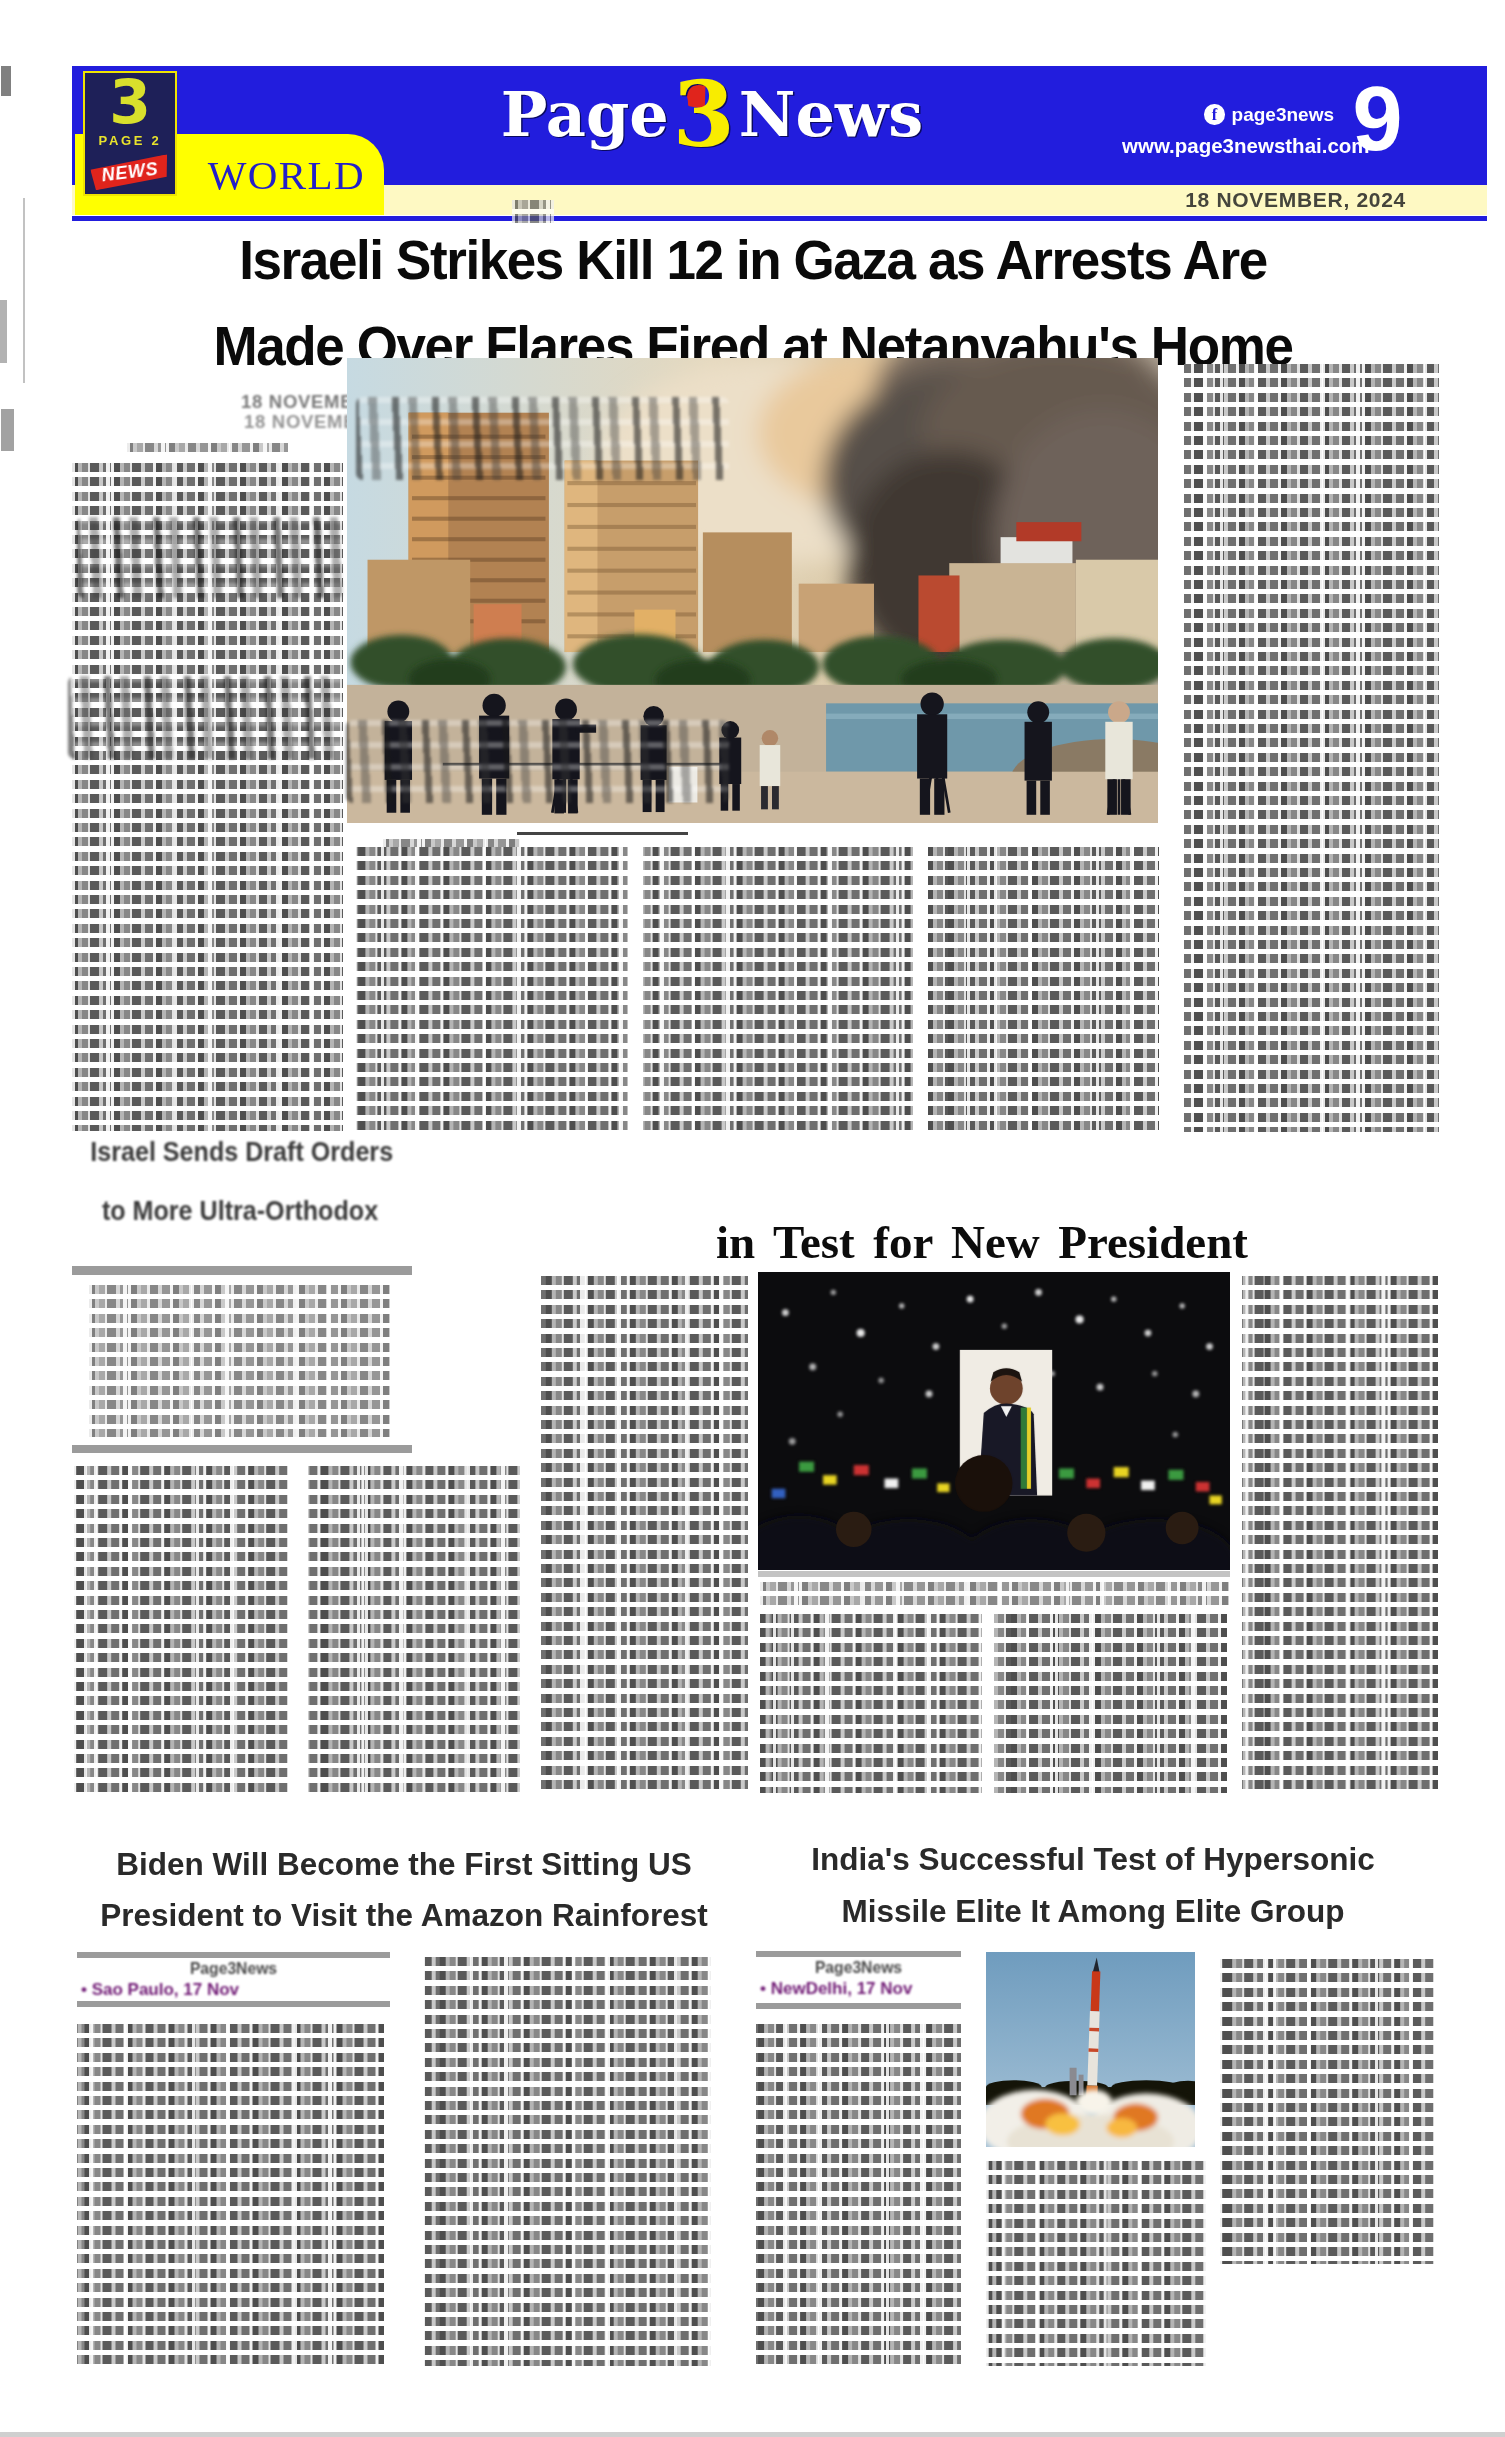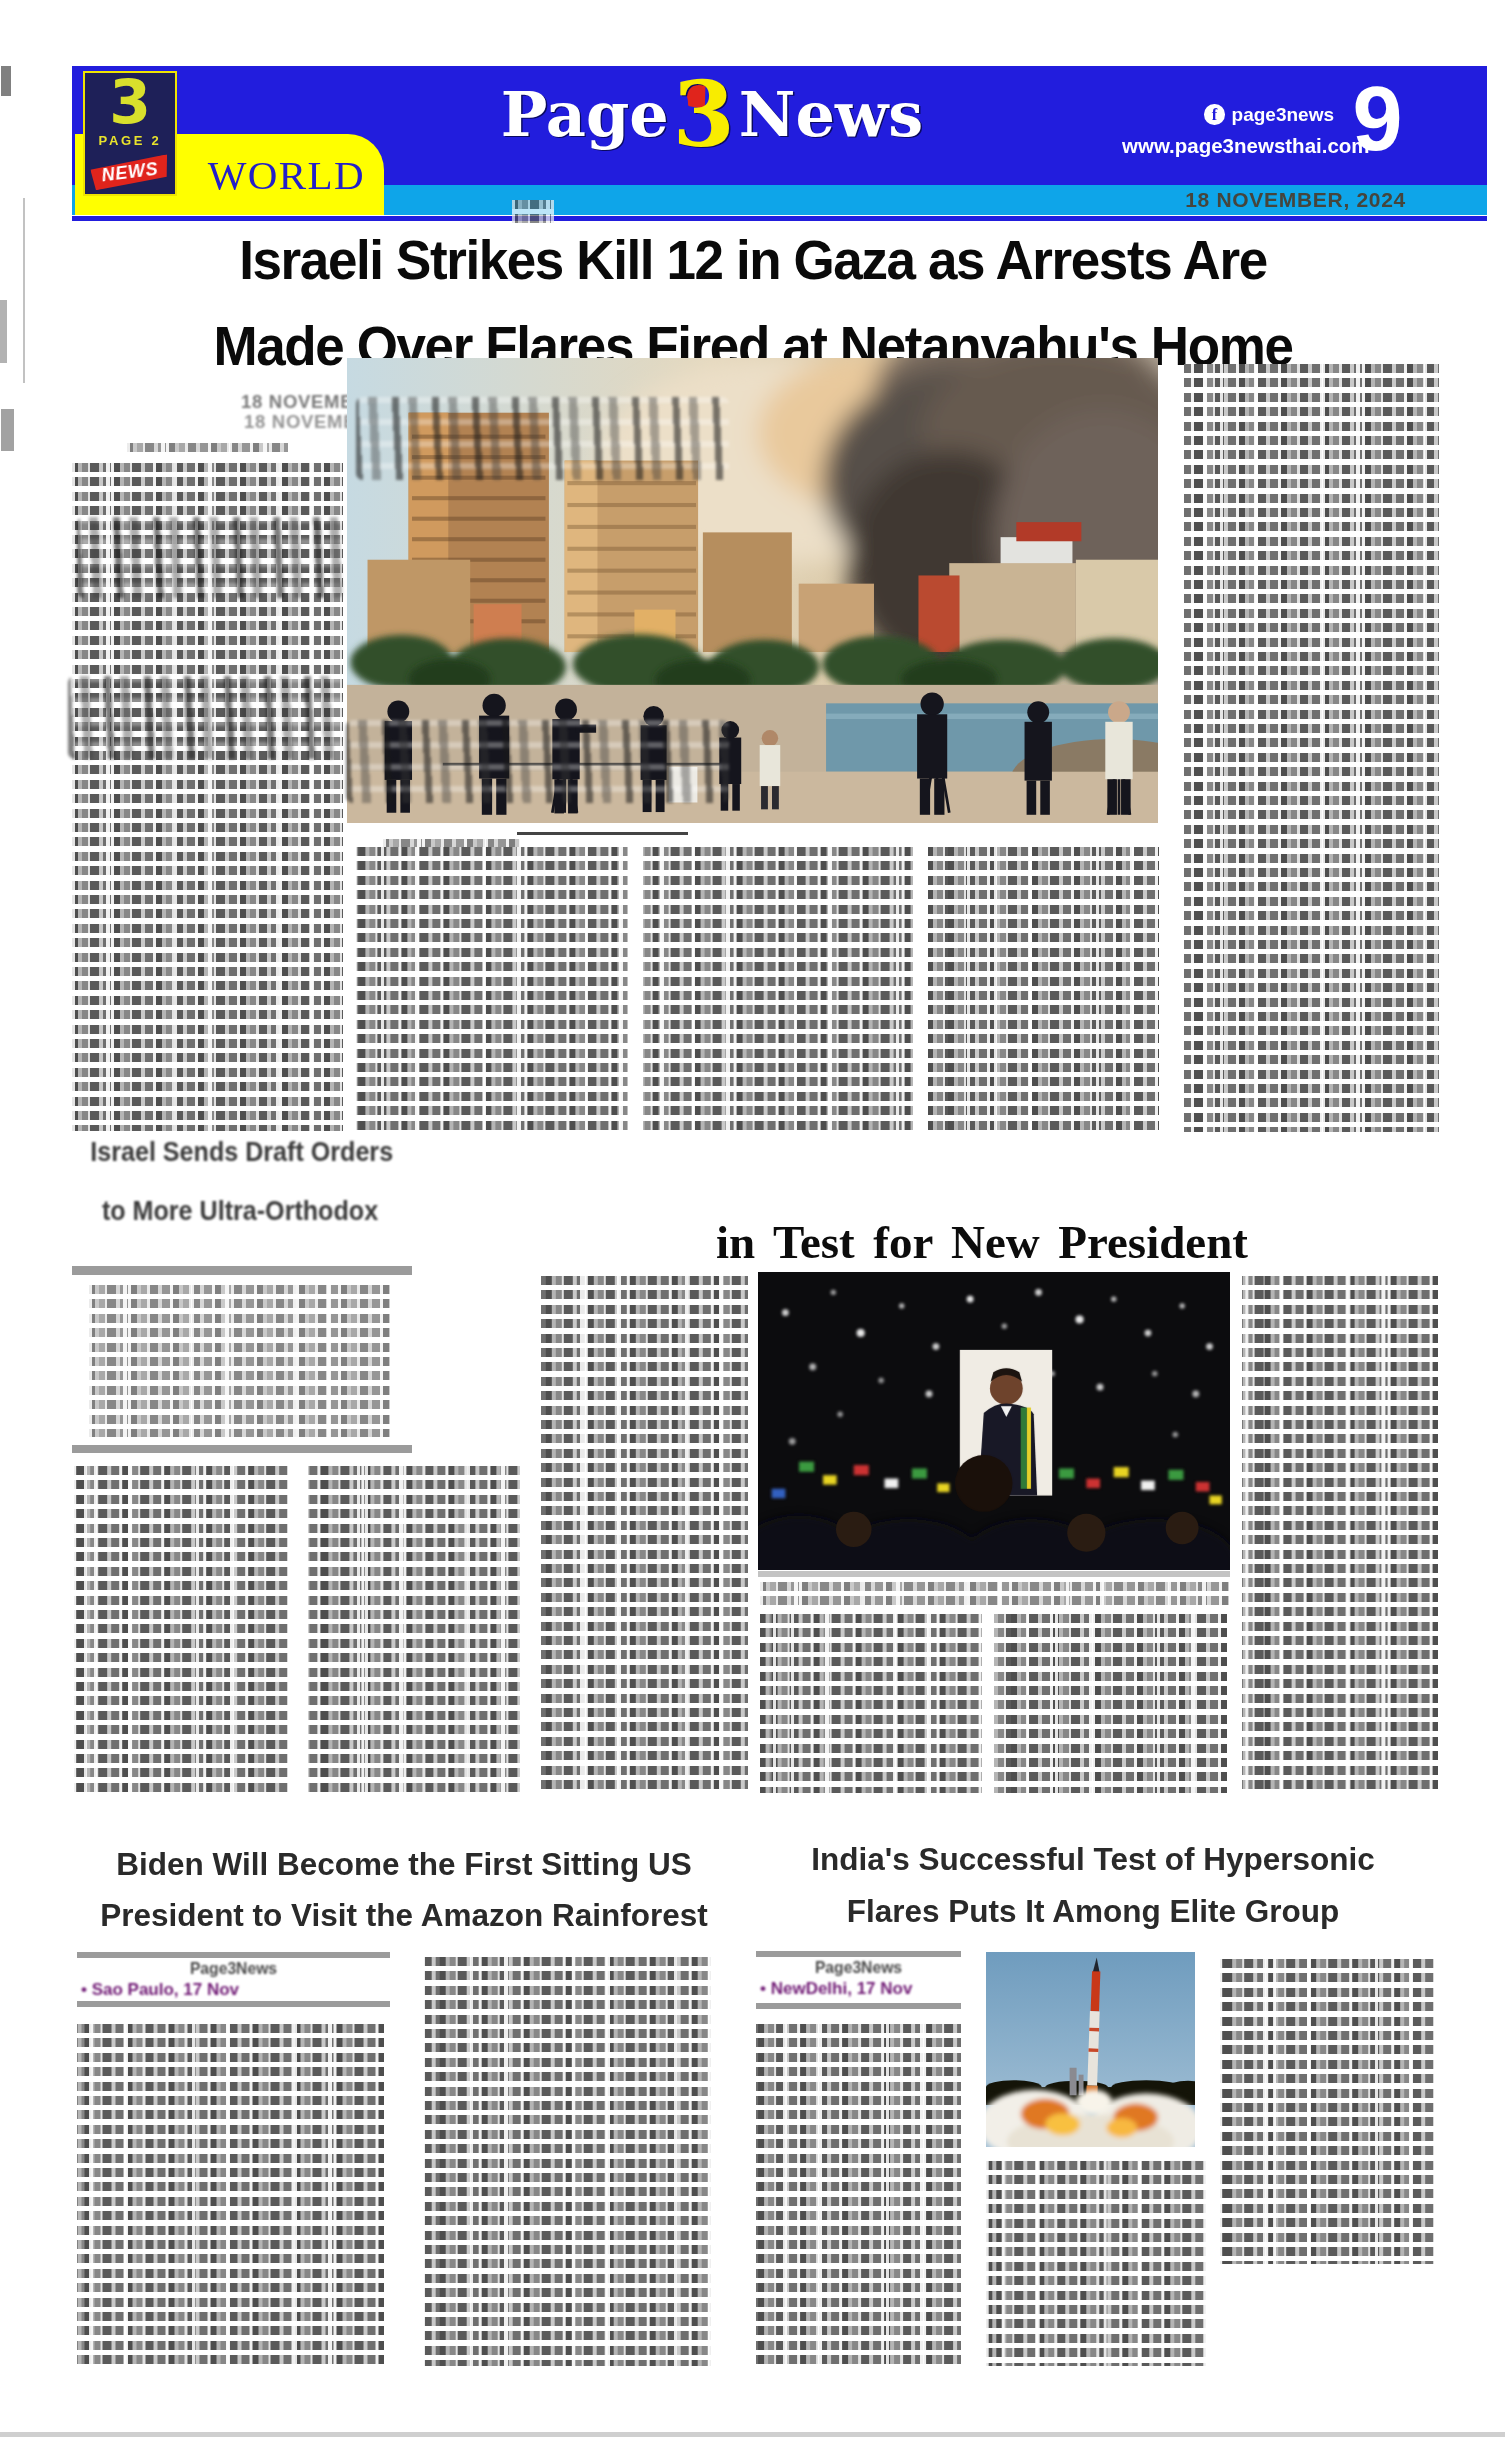--- a/index.html
+++ b/index.html
@@ -2,21 +2,21 @@
 <html style="font-size:11px"><head>
 <meta charset="utf-8">
 <style>
   html,body{margin:0;padding:0;background:#ffffff;}
   .page{position:relative;width:1506px;height:2438px;background:#fff;overflow:hidden;
         font-family:"Liberation Sans",sans-serif;}
   .abs{position:absolute;}
 
   
   .banner-blue{background:#221ddd;}
-  .banner-yellow{background:#0ea5e9;display:flex;align-items:center;justify-content:flex-end;padding-right:81px;box-sizing:border-box;}
+  .banner-yellow{background:#fef9c3;display:flex;align-items:center;justify-content:flex-end;padding-right:81px;box-sizing:border-box;}
   .banner-date{font-weight:bold;font-size:21px;color:#45453c;filter:blur(0.5px);letter-spacing:0.7px;}
   .banner-line{background:#221ddd;}
   .world-tab{background:#ffff00;border-radius:0 36px 0 0;display:flex;align-items:center;justify-content:flex-end;padding-right:19px;box-sizing:border-box;}
   .world-label{font-family:"Liberation Serif",serif;font-weight:normal;font-size:41px;color:#2420c8;letter-spacing:1.4px;filter:blur(0.3px);}
   .logo-box{background:#1e2058;border:2.1px solid #efe400;box-sizing:border-box;text-align:center;}
   .logo-3{font-weight:bold;font-size:60px;line-height:59px;color:#d9e02c;font-family:"DejaVu Sans",sans-serif;filter:blur(0.3px);}
   .logo-page3{font-weight:bold;font-size:13px;color:#e8e22c;letter-spacing:2.7px;margin-top:1.4px;filter:blur(0.3px);}
   .logo-news{position:absolute;left:5.5px;top:86px;width:78px;height:27px;background:#e0241c;
              transform:rotate(-7deg);clip-path:polygon(0 22%,100% 0,96% 82%,4% 100%);
              display:flex;align-items:center;justify-content:center;}
@@ -383,21 +383,21 @@
   <div class="abs sub-h" style="left:96px;top:1846px;width:616px;">Biden Will Become the First Sitting US</div>
   <div class="abs sub-h" style="left:96px;top:1897px;width:616px;">President to Visit the Amazon Rainforest</div>
   <div class="abs rule" style="left:77px;top:1952px;width:313px;height:6.2px;"></div>
   <div class="abs byline" style="left:77px;top:1960px;width:313px;">Page3News</div>
   <div class="abs dateline" style="left:81px;top:1980px;">• Sao Paulo, 17 Nov</div>
   <div class="abs rule" style="left:77px;top:2001px;width:313px;height:6.2px;"></div>
   <div class="abs garble" style="left:77px;top:2024px;width:307px;height:342px;background-position:2.1px 0,13px 0,7.5px 0;"></div>
   <div class="abs garble" style="left:424px;top:1957px;width:287px;height:409px;background-position:20px 0,46px 0,15.7px 0;"></div>
 
   <div class="abs sub-h" style="left:756px;top:1841px;width:674px;">India's Successful Test of Hypersonic</div>
-  <div class="abs sub-h" style="left:756px;top:1893px;width:674px;">Flares Puts It Among Elite Group</div>
+  <div class="abs sub-h" style="left:756px;top:1893px;width:674px;">Missile Elite It Among Elite Group</div>
   <div class="abs rule" style="left:756px;top:1951px;width:205px;height:6.2px;"></div>
   <div class="abs byline" style="left:756px;top:1959px;width:205px;">Page3News</div>
   <div class="abs dateline" style="left:760px;top:1979px;">• NewDelhi, 17 Nov</div>
   <div class="abs rule" style="left:756px;top:2003px;width:205px;height:6.2px;"></div>
   <div class="abs garble" style="left:756px;top:2024px;width:205px;height:342px;background-position:11.6px 0,28px 0,2.1px 0;"></div>
 
   <div class="abs photo-frame" style="left:986px;top:1952px;width:209px;height:195px;">
     <svg viewBox="0 0 300 283" preserveAspectRatio="none">
       <defs>
         <linearGradient id="isky" x1="0" y1="0" x2="0" y2="1">

